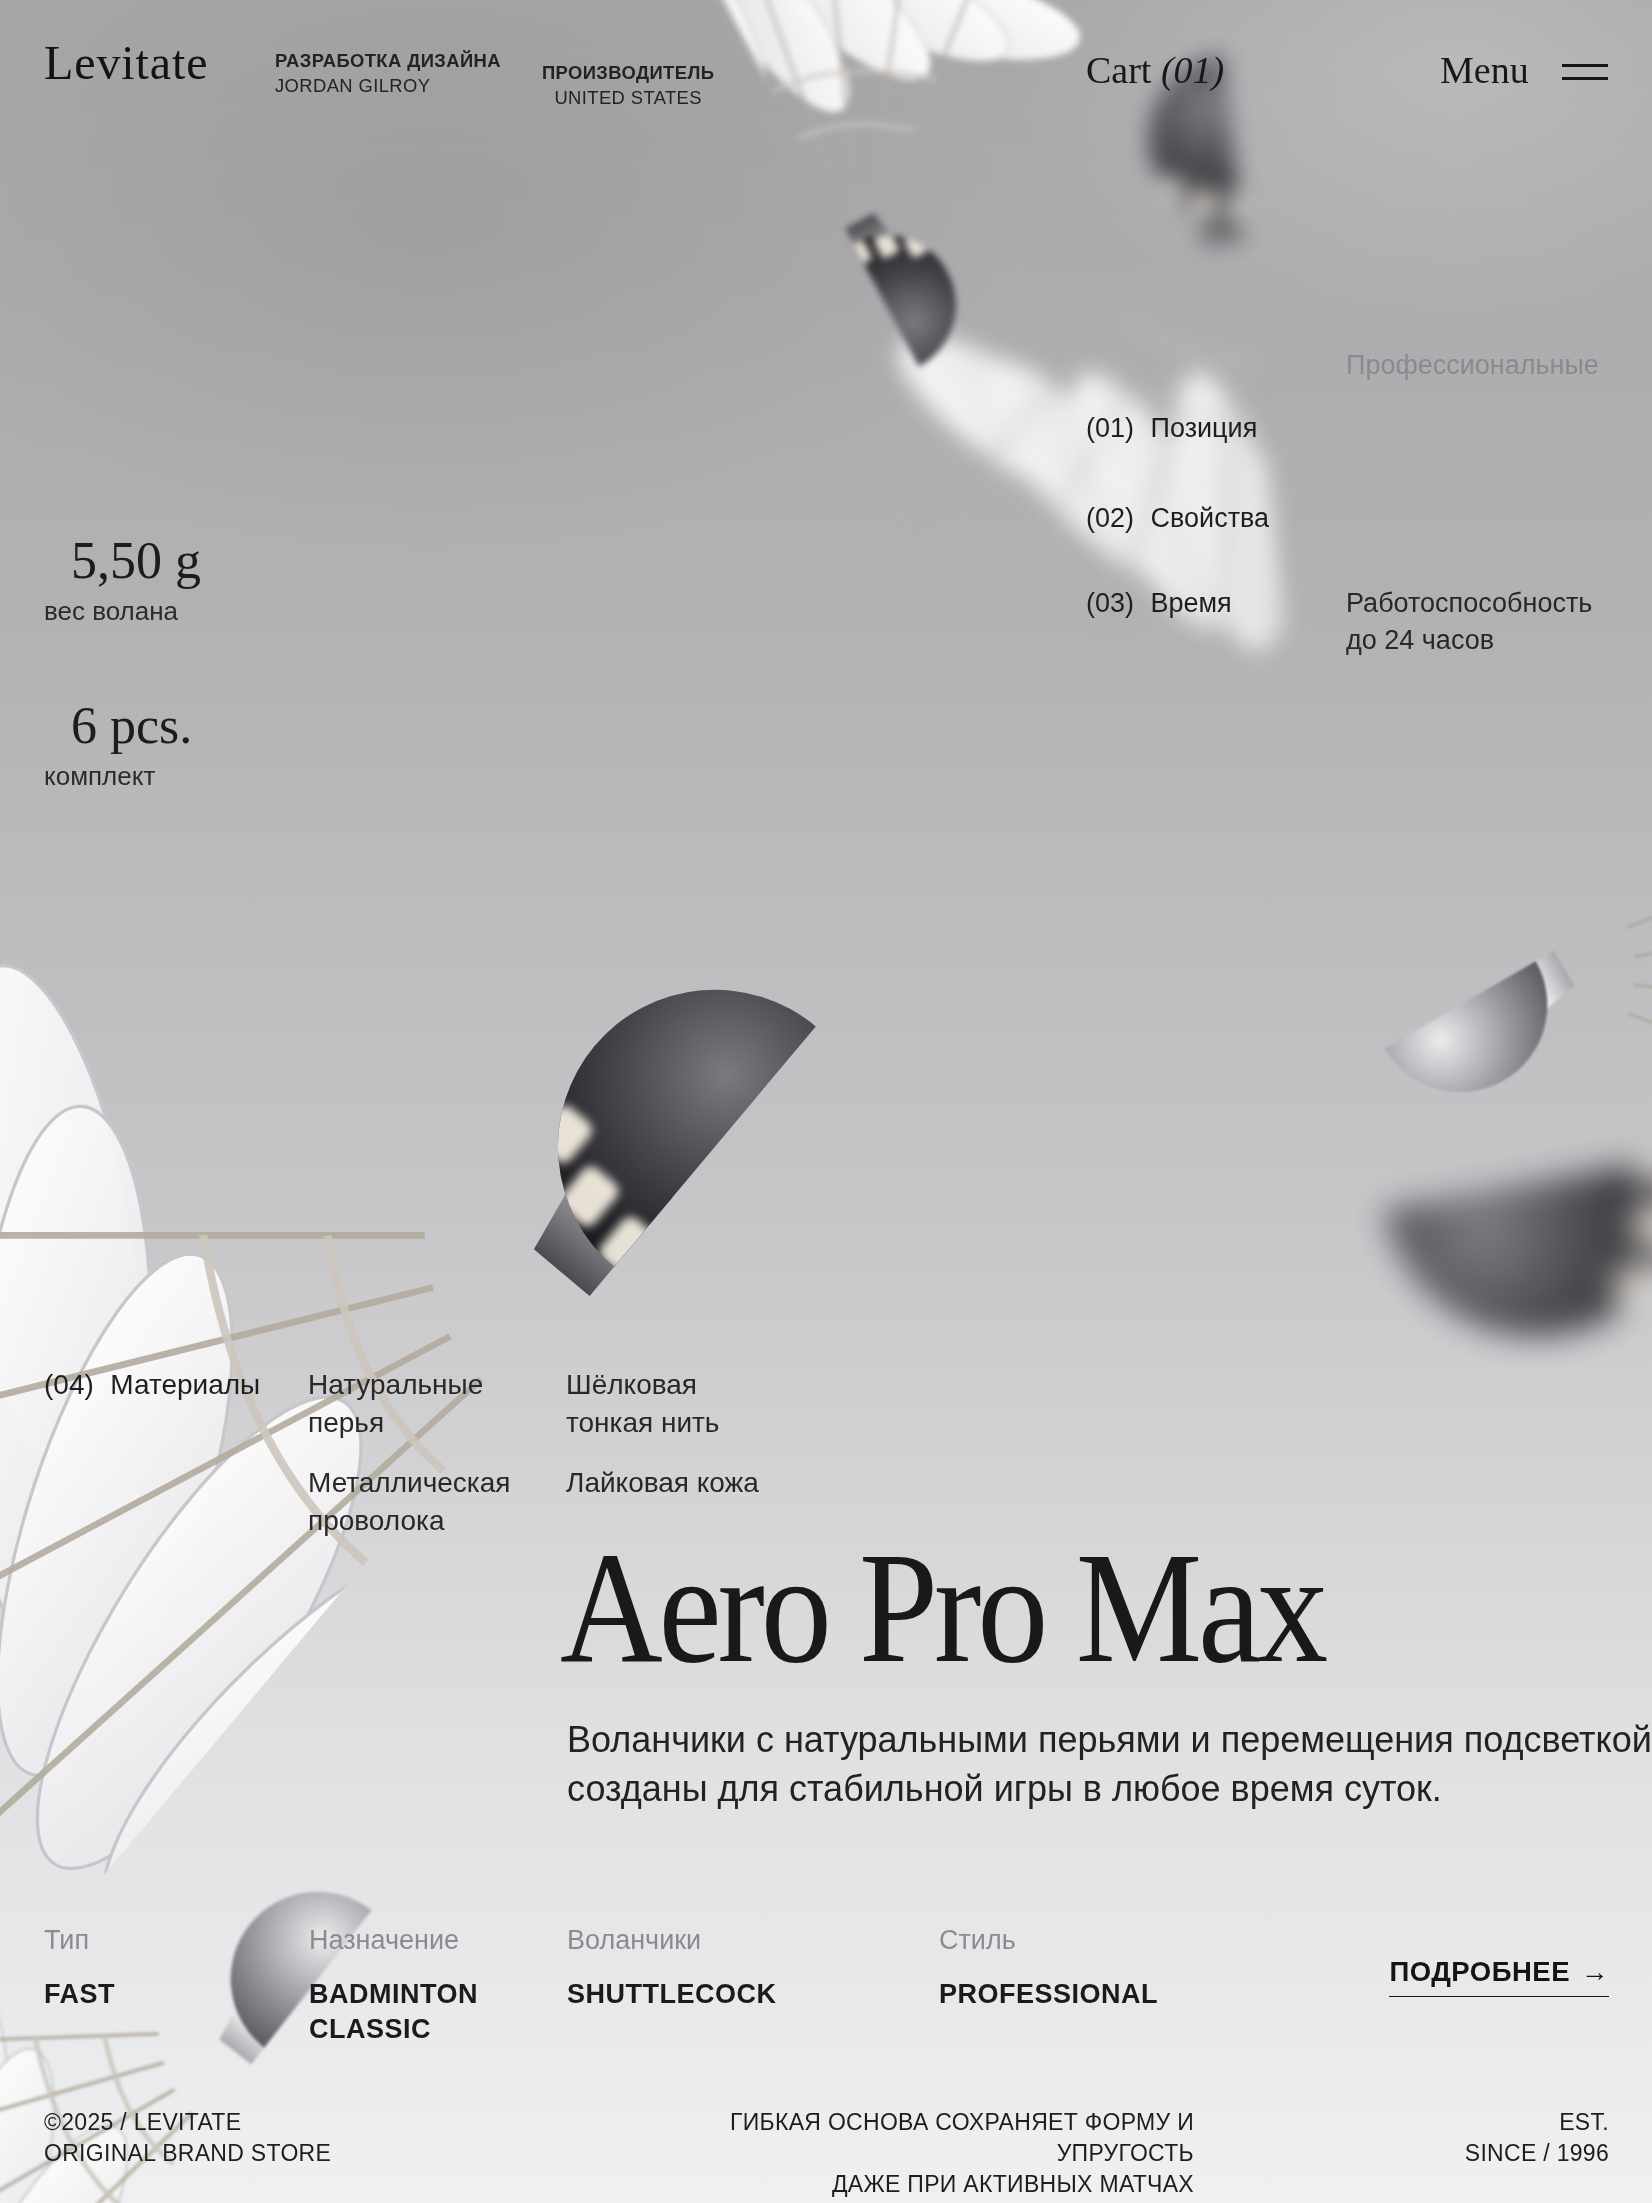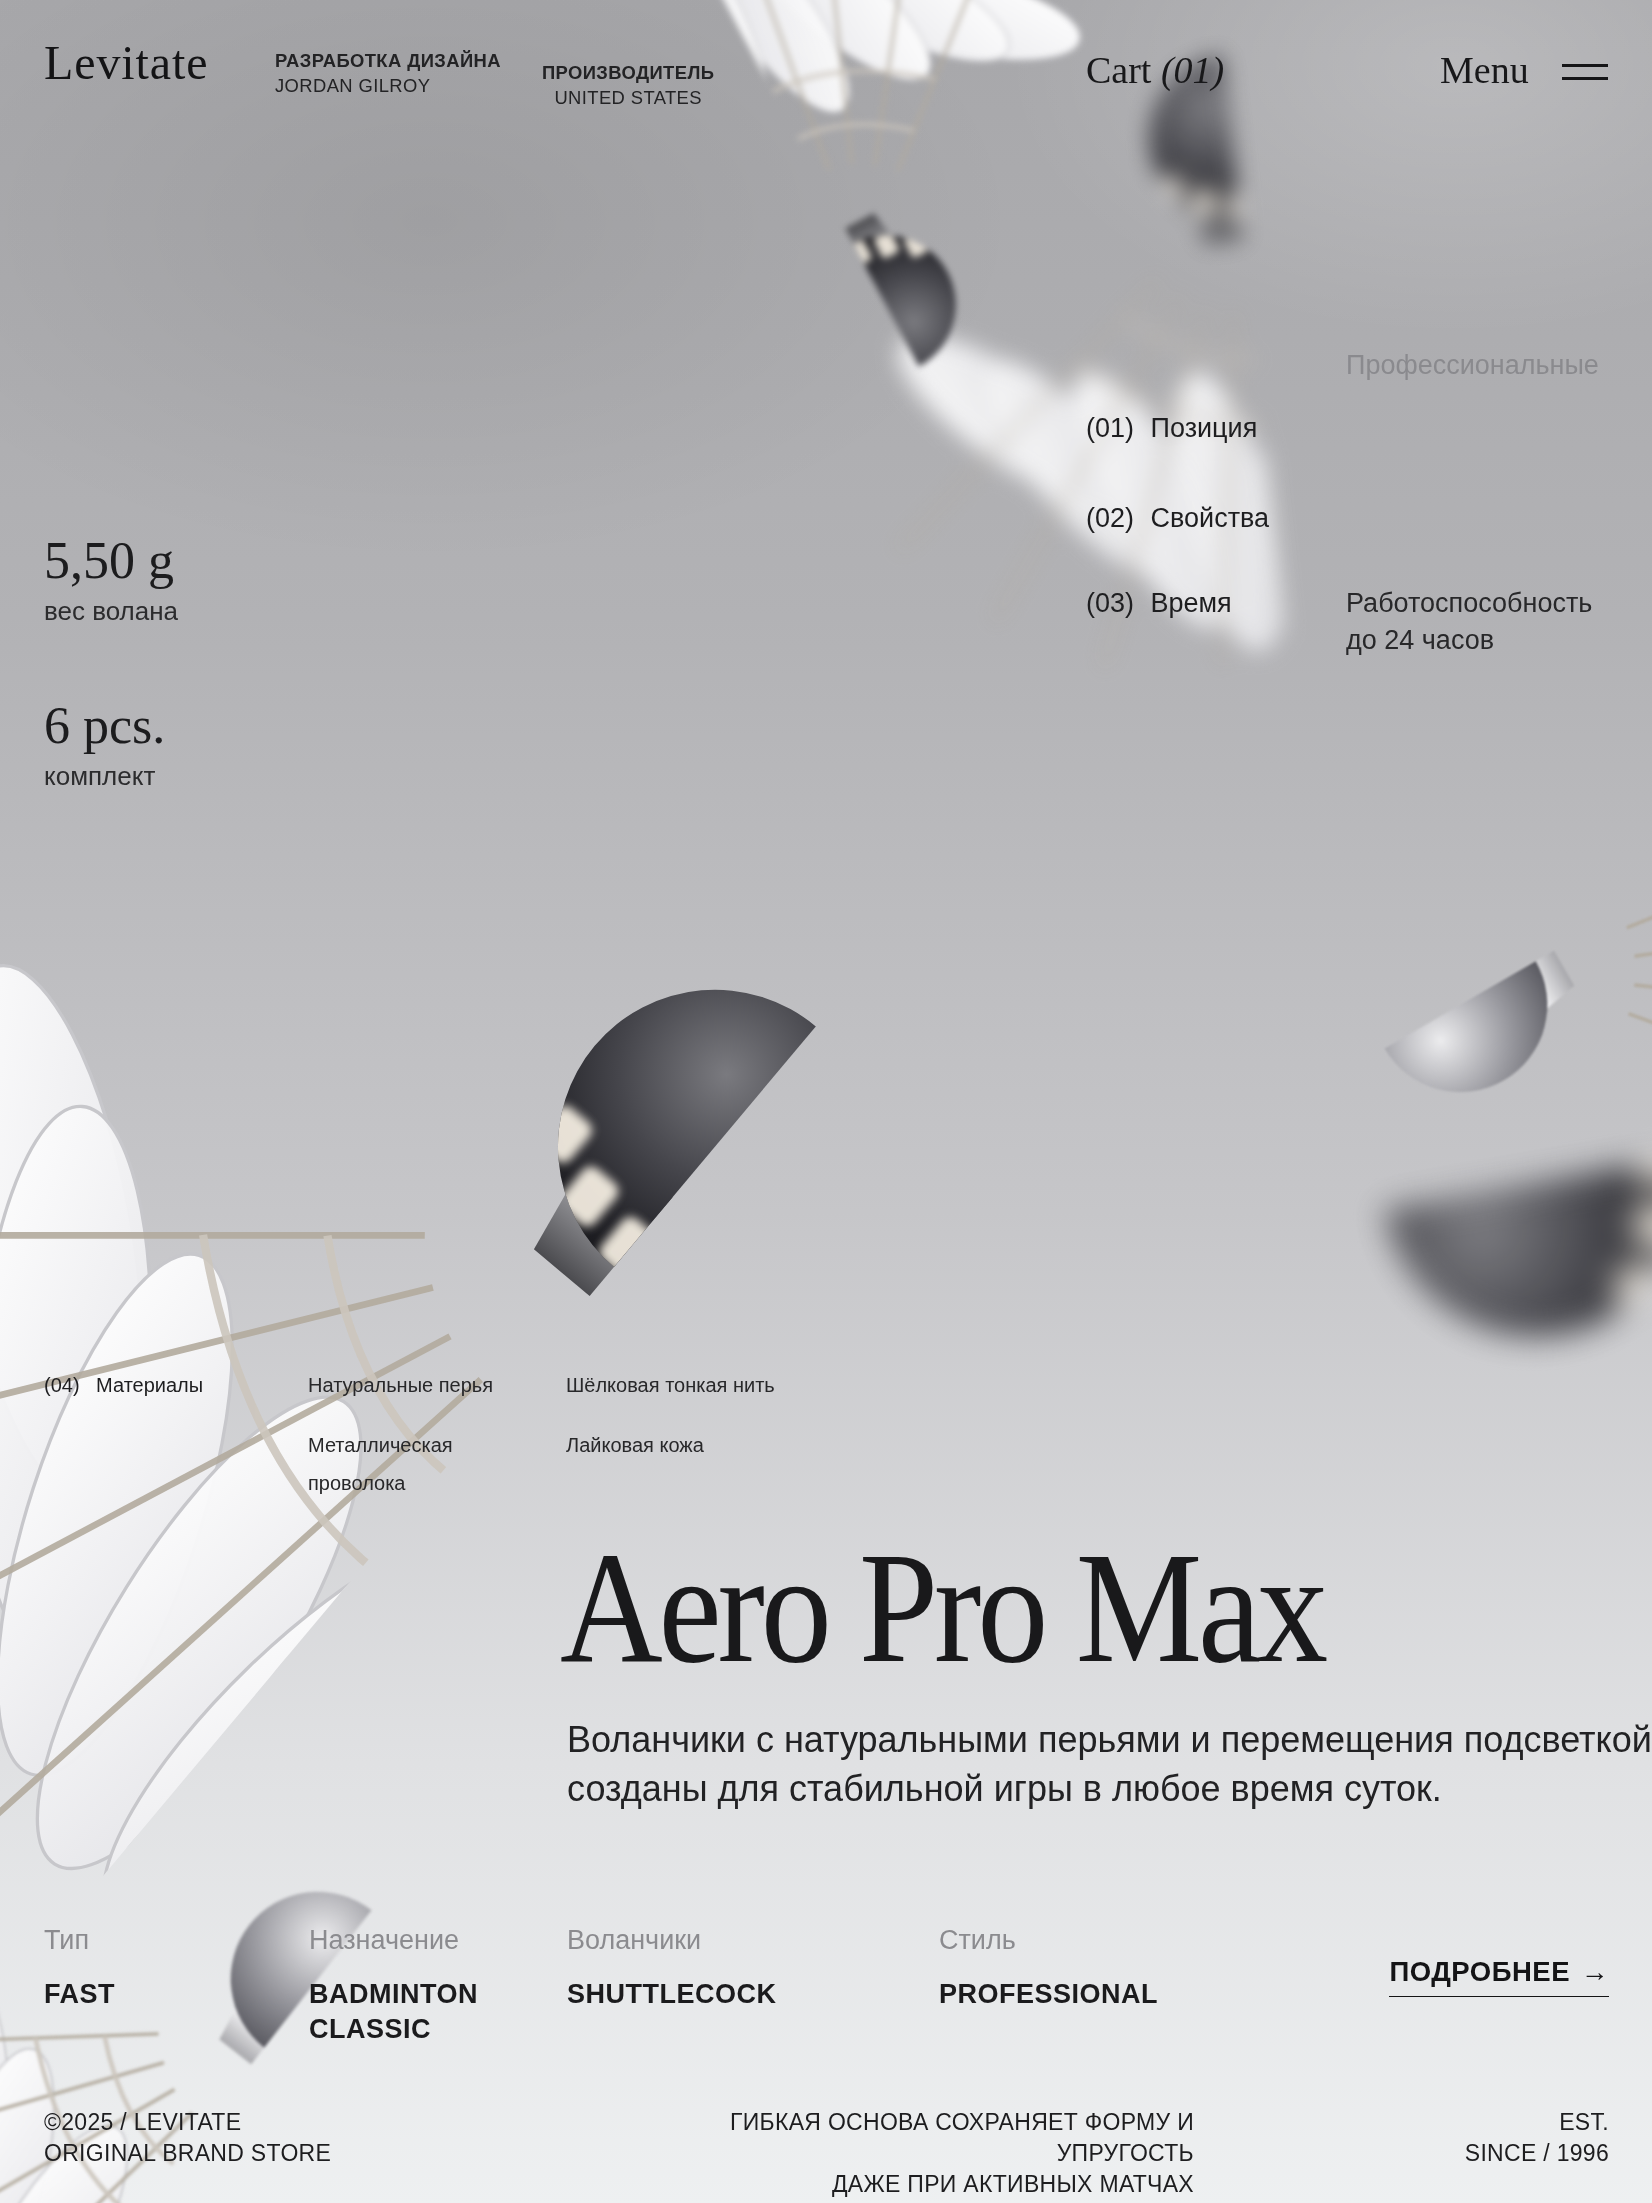--- a/index.html
+++ b/index.html
@@ -32,36 +32,36 @@
   .cap .b{font-weight:bold;}
   .cap-design{left:275px;top:48px;}
   .cap-man{left:542px;top:60px;text-align:center;}
   .cart{left:1086px;top:48px;font-size:38px;color:#18181a;}
   .cart i{font-style:italic;}
   .menu{left:1440px;top:48px;font-size:38px;color:#18181a;display:flex;align-items:center;gap:33px;}
   .burger{display:inline-flex;flex-direction:column;gap:10px;width:46px;padding-top:3.7px;}
   .burger span{display:block;height:2.8px;background:#151517;}
 
   
-  .stat-val{font-size:52px;color:#1c1c1e;}
+  .stat-val{font-size:52px;color:#1c1c1e;margin-left:27px;}
   .stat-lab{font-size:26px;color:#2c2c2e;margin-top:5.5px;}
   .stat1{left:44px;top:531px;}
   .stat2{left:44px;top:696px;}
 
   
   .specs{left:1086px;top:347px;width:533px;font-size:27px;line-height:37px;}
   .spec-tag{color:#8a8a8e;margin-left:260px;margin-bottom:26px;}
   .spec-row{display:flex;align-items:flex-start;}
   .spec-key{width:260px;display:flex;gap:16.5px;color:#1e1e20;flex:none;}
   .spec-vals{width:273px;color:#28282a;display:flex;flex-direction:column;gap:24px;}
   .row1{margin-bottom:53px;}
   .row2{margin-bottom:48px;}
 
   
-  .materials{left:44px;top:1366px;display:flex;font-size:20px;line-height:38px;}
+  .materials{left:44px;top:1366px;display:flex;font-size:28px;line-height:38px;}
   .mat-key{width:264px;display:flex;gap:16.5px;color:#1e1e20;}
   .mat-col{display:flex;flex-direction:column;gap:22px;color:#28282a;}
   .mat-col1{width:258px;}
   .mat-col2{width:257px;}
   .mat-col .cell{max-width:216px;}
 
   
   .title{left:560px;top:1517px;font-size:158px;color:#19191b;letter-spacing:-4.6px;
          transform:scaleX(.9);transform-origin:left top;white-space:nowrap;z-index:2;}
   .subtitle{left:567px;top:1715px;font-size:36px;line-height:49px;color:#222224;white-space:nowrap;}

